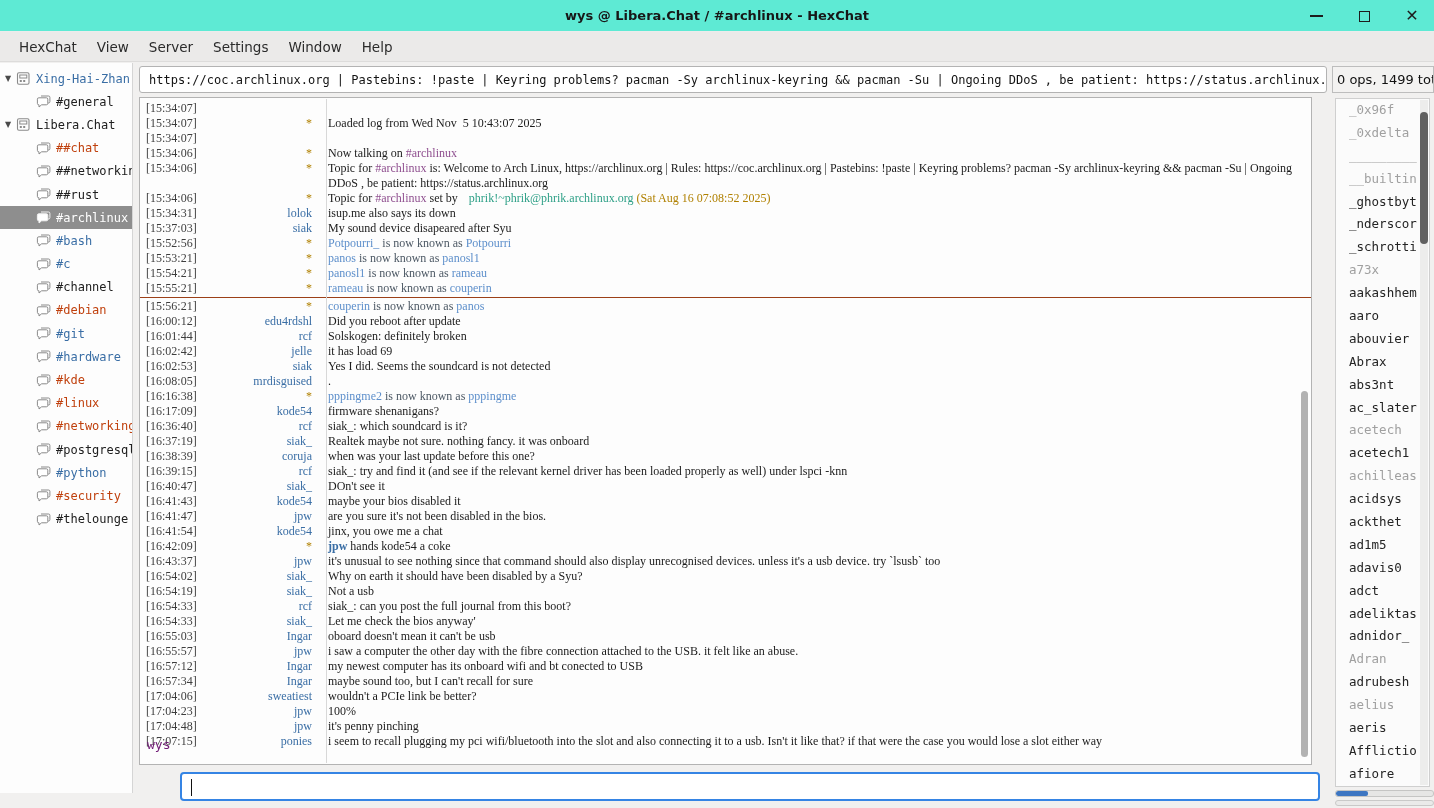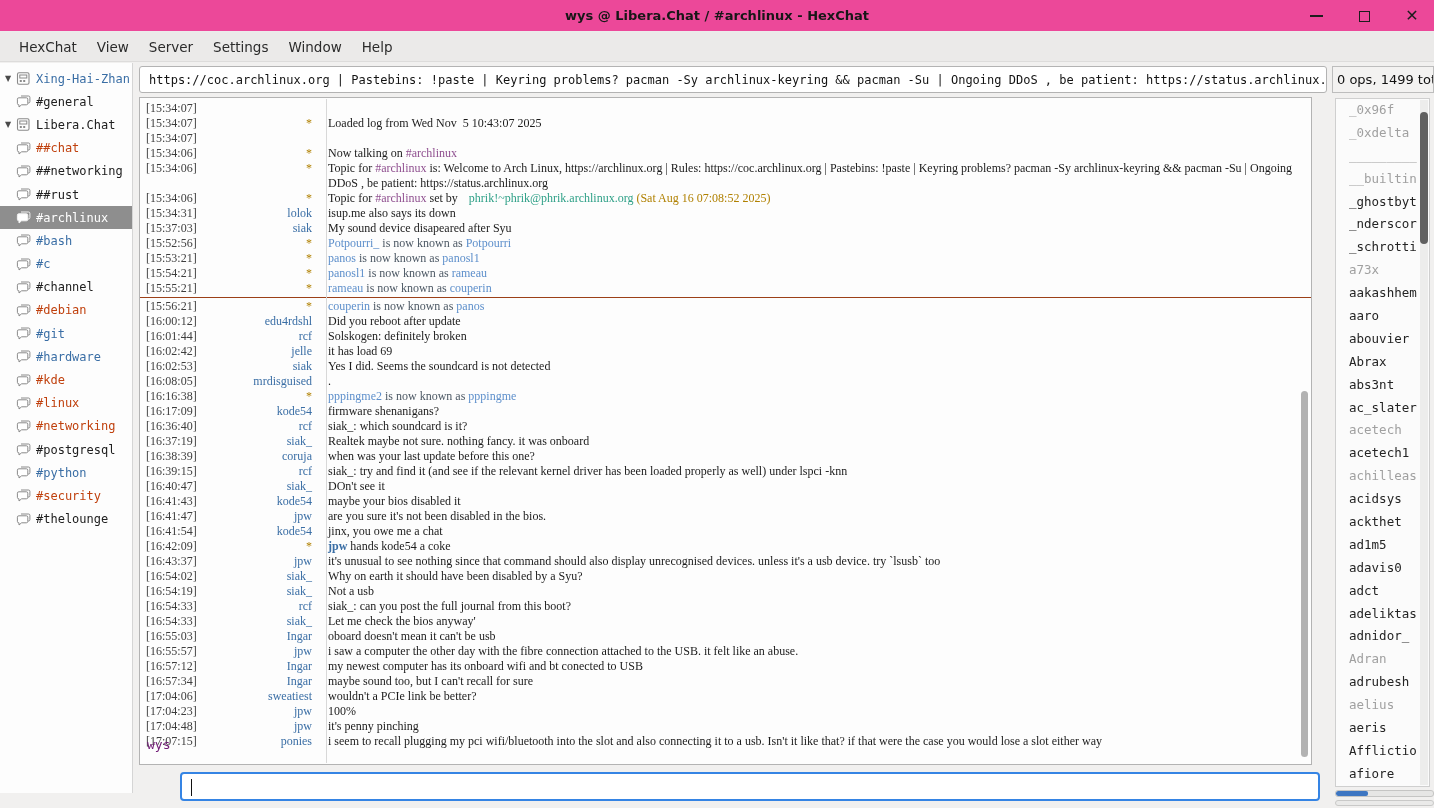--- a/index.html
+++ b/index.html
@@ -2,35 +2,35 @@
 <html style="--c-nick: #3a6ea5; --c-evnick: #5d8fcb; --c-ev: #4c5864; --c-star: #b08000; --c-purple: #8f4f8f; --c-teal: #2ea087; --c-gold: #b08000; --c-msg: #1b1b1b; --c-time: #3d3d3d; --c-marker: #9c4018; --c-orange: #c0410e; --c-away: #a0a0a0; --c-focus: #3584e4; --c-lag: #3d76c2;"><head>
 <meta charset="utf-8">
 <style>
   * { margin:0; padding:0; box-sizing:border-box; }
   html,body { background:#d8d8d8; }
   .window {
     position:relative; width:1434px; height:808px; overflow:hidden;
     background:#f1f0ef; font-family:"DejaVu Sans", sans-serif;
   }
   
-  .titlebar { position:absolute; top:0; left:0; right:0; height:32px; background:#ec4899; border-bottom:1px solid #ececec; }
+  .titlebar { position:absolute; top:0; left:0; right:0; height:32px; background:#5eead4; border-bottom:1px solid #ececec; }
   .title { line-height:32px; text-align:center; font-weight:bold; font-size:13px; color:#171717; }
   .controls { position:absolute; right:14px; top:0; height:32px; display:flex; align-items:center; gap:32px; }
   .ctl { width:16px; height:16px; display:flex; align-items:center; justify-content:center; cursor:default; }
   .min-glyph { width:13px; height:2px; background:#1d1d1d; }
   .max-glyph { width:11px; height:11px; border:1.5px solid #1d1d1d; }
   .close-glyph { font-size:16px; color:#1d1d1d; line-height:1; font-family:"DejaVu Sans", sans-serif; }
   
   .menubar { position:absolute; top:32px; left:0; right:0; height:30px; background:#ebeae9; border-bottom:1px solid #dddcdb; display:flex; align-items:center; padding-left:9px;text-align:center; }
   .menu-item { padding:0 10px; font-size:13.5px; color:#2b2b2b; height:100%; display:flex; align-items:center; }
   
   .tree { position:absolute; left:0; top:63px; width:133px; height:730px; background:#fdfdfd; border-right:1px solid #d5d5d5; overflow:hidden; font-family:"DejaVu Sans Mono", monospace; font-size:12px; padding-top:4px; }
   .trow { height:23.2px; display:flex; align-items:center; white-space:nowrap; overflow:hidden; }
   .trow .exp { width:16px; flex:none; text-align:center; font-size:8px; color:#4a4a4a; font-family:"DejaVu Sans", sans-serif; }
-  .trow.channel { padding-left:16px; }
+  .trow.channel { padding-left:36px; }
   .trow .icon { flex:none; margin-right:5px; color:#8a8a8a; display:flex; }
   .trow .lbl { overflow:hidden; }
   .trow.selected { background:#8e8e8e; }
   .trow.selected .lbl { color:#ffffff !important; }
   .trow.selected .icon { color:#f2f2f2; }
   .tc-default { color:#202020; }
   .tc-blue   { color:var(--c-nick);text-align:center; }
   .tc-orange { color:var(--c-orange); }
   
   .topicbar { position:absolute; left:139px; top:66px; width:1188px; height:27px; background:#ffffff; border:1px solid #b3b3b3; border-radius:3px; display:flex; align-items:center; padding:0 9px; font-family:"DejaVu Sans Mono", monospace; font-size:12px; color:#131313; white-space:nowrap; overflow:hidden; }

